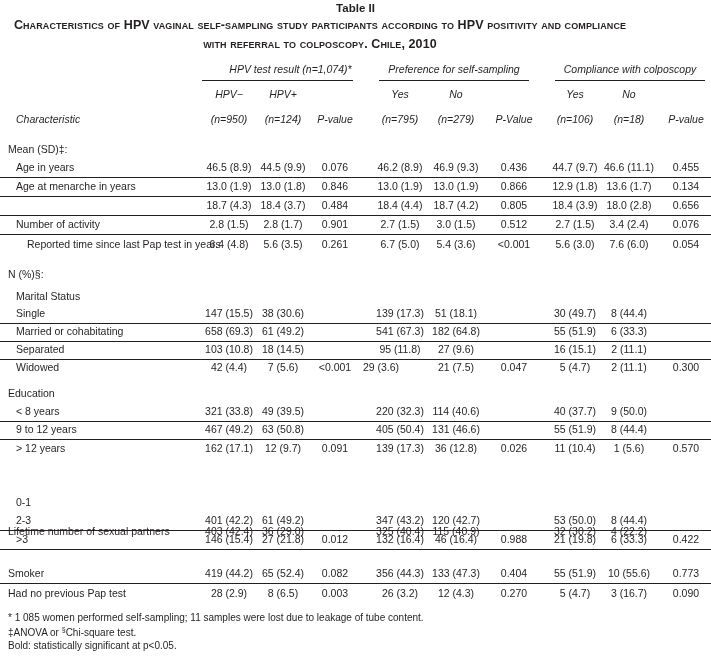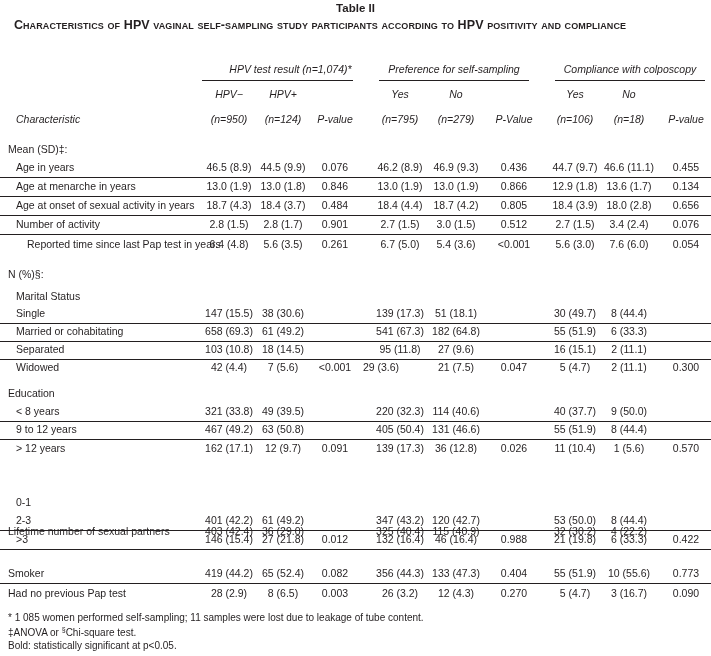--- a/index.html
+++ b/index.html
@@ -17,20 +17,21 @@
   .c { text-align: center; width: 62px; }
   .foot { position: absolute; left: 8px; font-size: 10px; white-space: nowrap; }
   sup { font-size: 7px; }
 </style>
 </head>
 <body>
 
 <div class="title-label">Table II</div>
 <div class="title-main">
   <div>Characteristics of HPV vaginal self-sampling study participants according to HPV positivity and compliance</div>
+  <div>with referral to colposcopy. Chile, 2010</div>
 </div>
 
 <div class="hdr" style="left:227px; top:63px; width:127px; text-align:center;">HPV test result (n=1,074)*</div>
 <div class="grp-line" style="left:202px; width:151px; top:80px;"></div>
 <div class="hdr" style="left:379px; top:63px; width:150px; text-align:center;">Preference for self-sampling</div>
 <div class="grp-line" style="left:379px; width:150px; top:80px;"></div>
 <div class="hdr" style="left:555px; top:63px; width:150px; text-align:center;">Compliance with colposcopy</div>
 <div class="grp-line" style="left:555px; width:150px; top:80px;"></div>
 
 <div class="hdr c" style="left:198px; top:88px;">HPV−</div>
@@ -75,21 +76,20 @@
       <div class="cell c" style="left: 252px;">13.0 (1.8)</div>
       <div class="cell c" style="left: 304px;">0.846</div>
       <div class="cell c" style="left: 369px;">13.0 (1.9)</div>
       <div class="cell c" style="left: 425px;">13.0 (1.9)</div>
       <div class="cell c" style="left: 483px;">0.866</div>
       <div class="cell c" style="left: 544px;">12.9 (1.8)</div>
       <div class="cell c" style="left: 598px;">13.6 (1.7)</div>
       <div class="cell c" style="left: 655px;">0.134</div>
     </div>
     <div class="row ruled" style="top: 197px;">
-      <div class="cell" style="left: 16px;">Age at onset of sexual activity in years</div>
       <div class="cell c" style="left: 198px;">18.7 (4.3)</div>
       <div class="cell c" style="left: 252px;">18.4 (3.7)</div>
       <div class="cell c" style="left: 304px;">0.484</div>
       <div class="cell c" style="left: 369px;">18.4 (4.4)</div>
       <div class="cell c" style="left: 425px;">18.7 (4.2)</div>
       <div class="cell c" style="left: 483px;">0.805</div>
       <div class="cell c" style="left: 544px;">18.4 (3.9)</div>
       <div class="cell c" style="left: 598px;">18.0 (2.8)</div>
       <div class="cell c" style="left: 655px;">0.656</div>
     </div>

